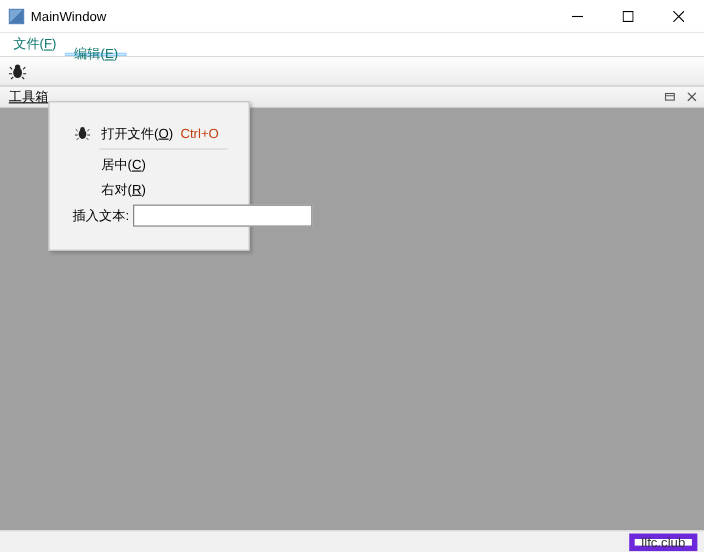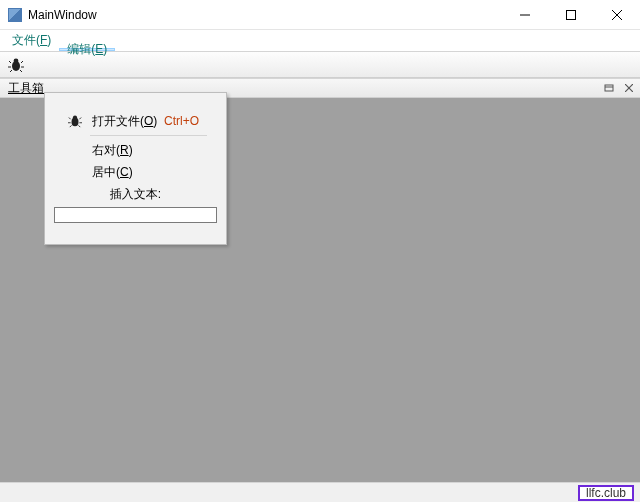--- a/index.html
+++ b/index.html
@@ -21,30 +21,30 @@
 .tool-icon { width: 20px; height: 20px; display: flex; align-items: center; justify-content: center; }
 
 .dock-header { height: 20px; background: linear-gradient(#f7f7f7,#e9e9e9); border-top: 1px solid #d5d5d5; border-bottom: 1px solid #cfcfcf; display: flex; align-items: center; justify-content: space-between; padding: 0 4px 0 8px; text-decoration: underline; }
 .dock-title { color: #000; }
 .dock-btns { display: flex; gap: 6px; }
 .dock-btn { width: 14px; height: 14px; display: flex; align-items: center; justify-content: center; color: #555; font-size: 11px; }
 
 .workspace { position: absolute; top: 98px; left: 0; right: 0; bottom: 20px; background: #a0a0a0; }
 
 .statusbar { position: absolute; bottom: 0; left: 0; right: 0; height: 20px; background: #f0f0f0; border-top: 1px solid #d5d5d5; display: flex; align-items: center; justify-content: flex-end; padding: 0 6px; }
-.status-chip { border: 2px solid #6d28d9; background: #fff; padding: 0 6px; height: 16px; display: flex; align-items: center; color: #333; }
+.status-chip { border: 5px solid #6d28d9; background: #fff; padding: 0 6px; height: 16px; display: flex; align-items: center; color: #333; }
 
 
 .dropdown { position: absolute; top: 44px; left: 44px; width: 183px; background: #f2f2f2; border: 1px solid #bdbdbd; box-shadow: 2px 2px 3px rgba(0,0,0,0.2); padding: 17px; z-index: 10; margin-top: 48px; }
 .dd-row { height: 22px; display: flex; align-items: center; position: relative; }
 .dd-icon-col { width: 26px; display: flex; align-items: center; justify-content: center; }
 .dd-label { flex: 1; padding-left: 4px; color: #000; }
 .dd-shortcut { padding-right: 10px; color: #c2410c; }
 .dd-sep { height: 1px; background: #d4d4d4; margin: 3px 2px 3px 28px; }
-.dd-input-row { display: flex; align-items: center; padding: 3px 4px 4px 4px; gap: 4px; flex-direction: column; }
+.dd-input-row { display: flex; align-items: center; padding: 3px 4px 4px 4px; gap: 4px; }
 .dd-input-label { color: #000; white-space: nowrap; }
 .dd-input { flex: 1; height: 20px; border: 1px solid #7a7a7a; background: #fff; padding: 0 3px; }
 
 .bug-icon { width: 16px; height: 16px; }
 </style>
 </head>
 <body>
 
 <div class="titlebar">
   <div class="titlebar-left">
@@ -132,23 +132,23 @@
         <line x1="4" y1="13" x2="2" y2="15" stroke="#222" stroke-width="1"></line>
           <line x1="12" y1="13" x2="14" y2="15" stroke="#222" stroke-width="1"></line>
       </svg>
     </div>
     <span class="dd-label"><span>打开文件(</span><span class="mnemonic">O</span><span>)</span></span>
     <span class="dd-shortcut">Ctrl+O</span>
   </div>
   <div class="dd-sep"></div>
   <div class="dd-row">
     <div class="dd-icon-col"></div>
-    <span class="dd-label"><span>右对(</span><span class="mnemonic">R</span><span>)</span></span>
+    <span class="dd-label"><span>居中(</span><span class="mnemonic">C</span><span>)</span></span>
   </div>
   <div class="dd-row">
     <div class="dd-icon-col"></div>
-    <span class="dd-label"><span>居中(</span><span class="mnemonic">C</span><span>)</span></span>
+    <span class="dd-label"><span>右对(</span><span class="mnemonic">R</span><span>)</span></span>
   </div>
   <div class="dd-input-row">
     <span class="dd-input-label">插入文本:</span>
     <input class="dd-input" type="text" value="" style="">
   </div>
 </div>
 
 </body></html>

